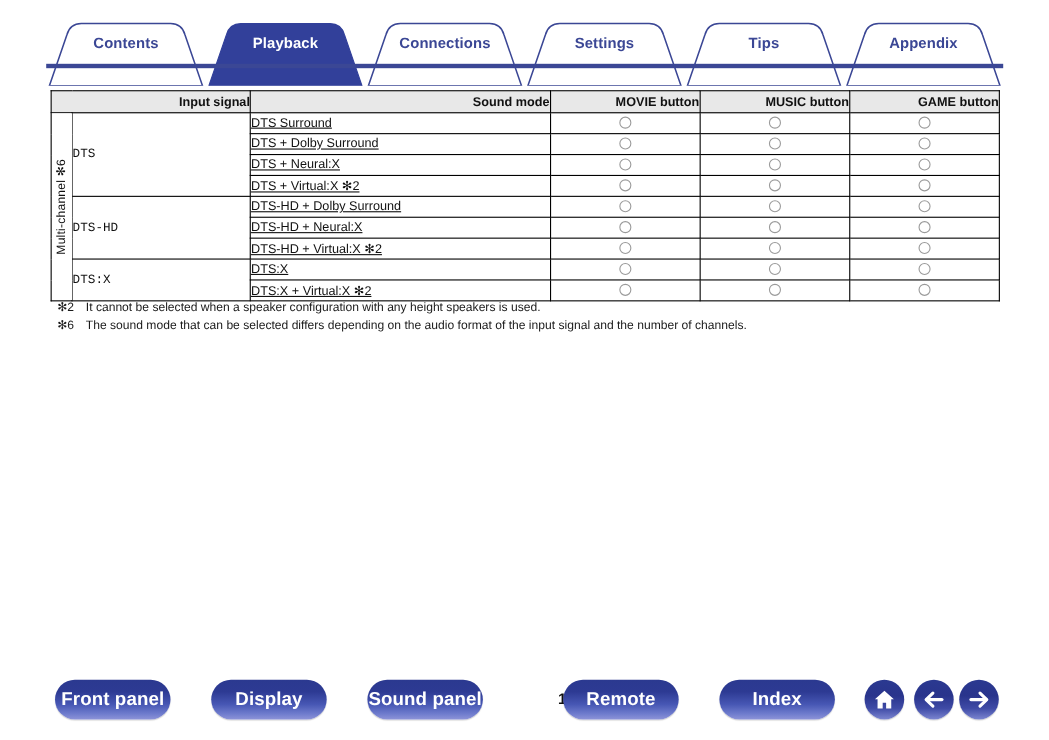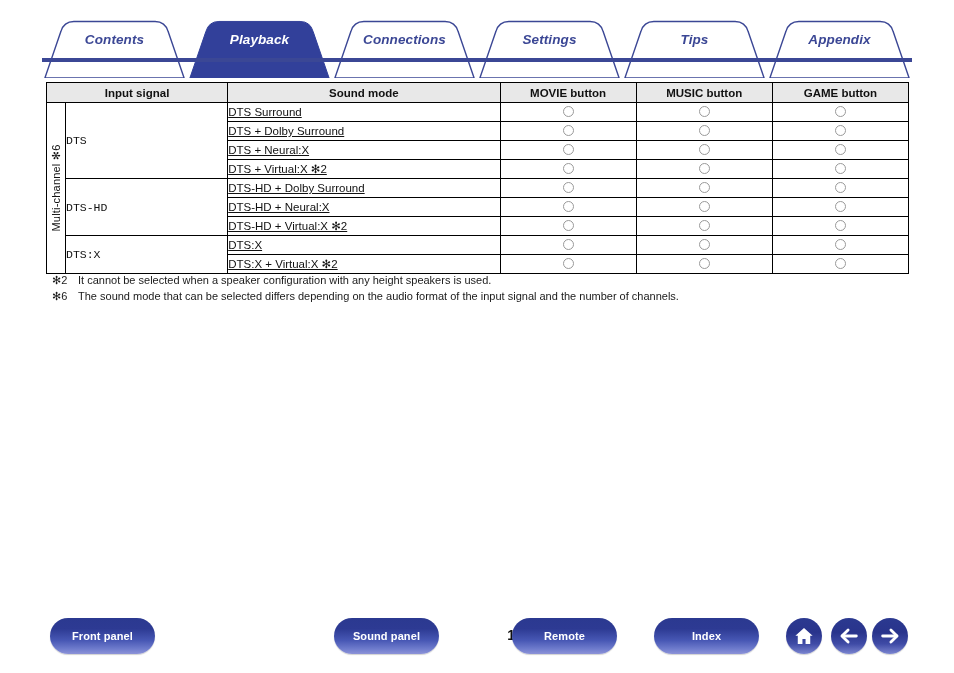--- a/index.html
+++ b/index.html
@@ -25,21 +25,20 @@
     width: 870px;
     height: 42px;
   }
   .tabs {
     position: absolute;
     left: 0;
     top: 0;
     width: 100%;
     height: 40px;
     display: flex;
-    font-style: italic;
   }
   .tab {
     position: relative;
     flex: 1 1 0;
     height: 40px;
     display: flex;
     align-items: center;
     justify-content: center;
   }
   .tab .shape {
@@ -87,21 +86,21 @@
     font-weight: normal;
     color: #111;
     padding: 0;
     height: 18px;
     vertical-align: middle;
   }
   table.modes thead th {
     background: #e8e8e8;
     font-weight: bold;
     font-size: 11.5px;
-    text-align: center;
+    text-align: right;
     height: 19px;
   }
   .col-rot   { width: 19px; }
   .col-fmt   { width: 162px; }
   .col-mode  { width: 272px; }
   .col-btn   { width: 136px; }
 
   td.rotcell {
     background: #ffffff;
     padding: 0;
@@ -170,21 +169,21 @@
     width: 870px;
     height: 44px;
   }
   .pill {
     position: absolute;
     top: 3px;
     height: 36px;
     border-radius: 18px;
     background: linear-gradient(to bottom, #2b3990 0%, #2d3a93 30%, #4757b4 62%, #6f7ccd 86%, #8d93d8 100%);
     color: #ffffff;
-    font-size: 11px;
+    font-size: 17px;
     font-weight: bold;
     display: flex;
     align-items: center;
     justify-content: center;
     letter-spacing: .1px;
     box-shadow: 0 1px 1px rgba(0,0,0,0.18);
   }
   .pageno {
     position: absolute;
     top: 12px;
@@ -346,20 +345,21 @@
     </div>
     <div class="footnote">
       <span class="fn-mark">✻6</span>
       <span class="fn-text">The sound mode that can be selected differs depending on the audio format of the input signal and the number of channels.</span>
     </div>
   </div>
 
 <div class="bottomnav" id="bottomnav">
   <div class="pageno">148</div>
 <div class="pill" style="left: 8px; width: 105px;">Front panel</div>
+    <div class="pill" style="left: 150px; width: 105px;">Display</div>
     <div class="pill" style="left: 292px; width: 105px;">Sound panel</div>
     <div class="pill" style="left: 470px; width: 105px;">Remote</div>
     <div class="pill" style="left: 612px; width: 105px;">Index</div>
     <div class="roundbtn" style="left: 744px;">
       <svg width="22" height="22" viewBox="0 0 24 24" fill="#fff">
         <path d="M12 3.2 2.6 11.6h2.6v9.2h5.1v-5.6h3.4v5.6h5.1v-9.2h2.6z"></path>
       </svg>
     </div>
     <div class="roundbtn" style="left: 789px;">
       <svg width="22" height="22" viewBox="0 0 24 24" fill="none" stroke="#fff" stroke-width="3.1" stroke-linecap="round" stroke-linejoin="round">

